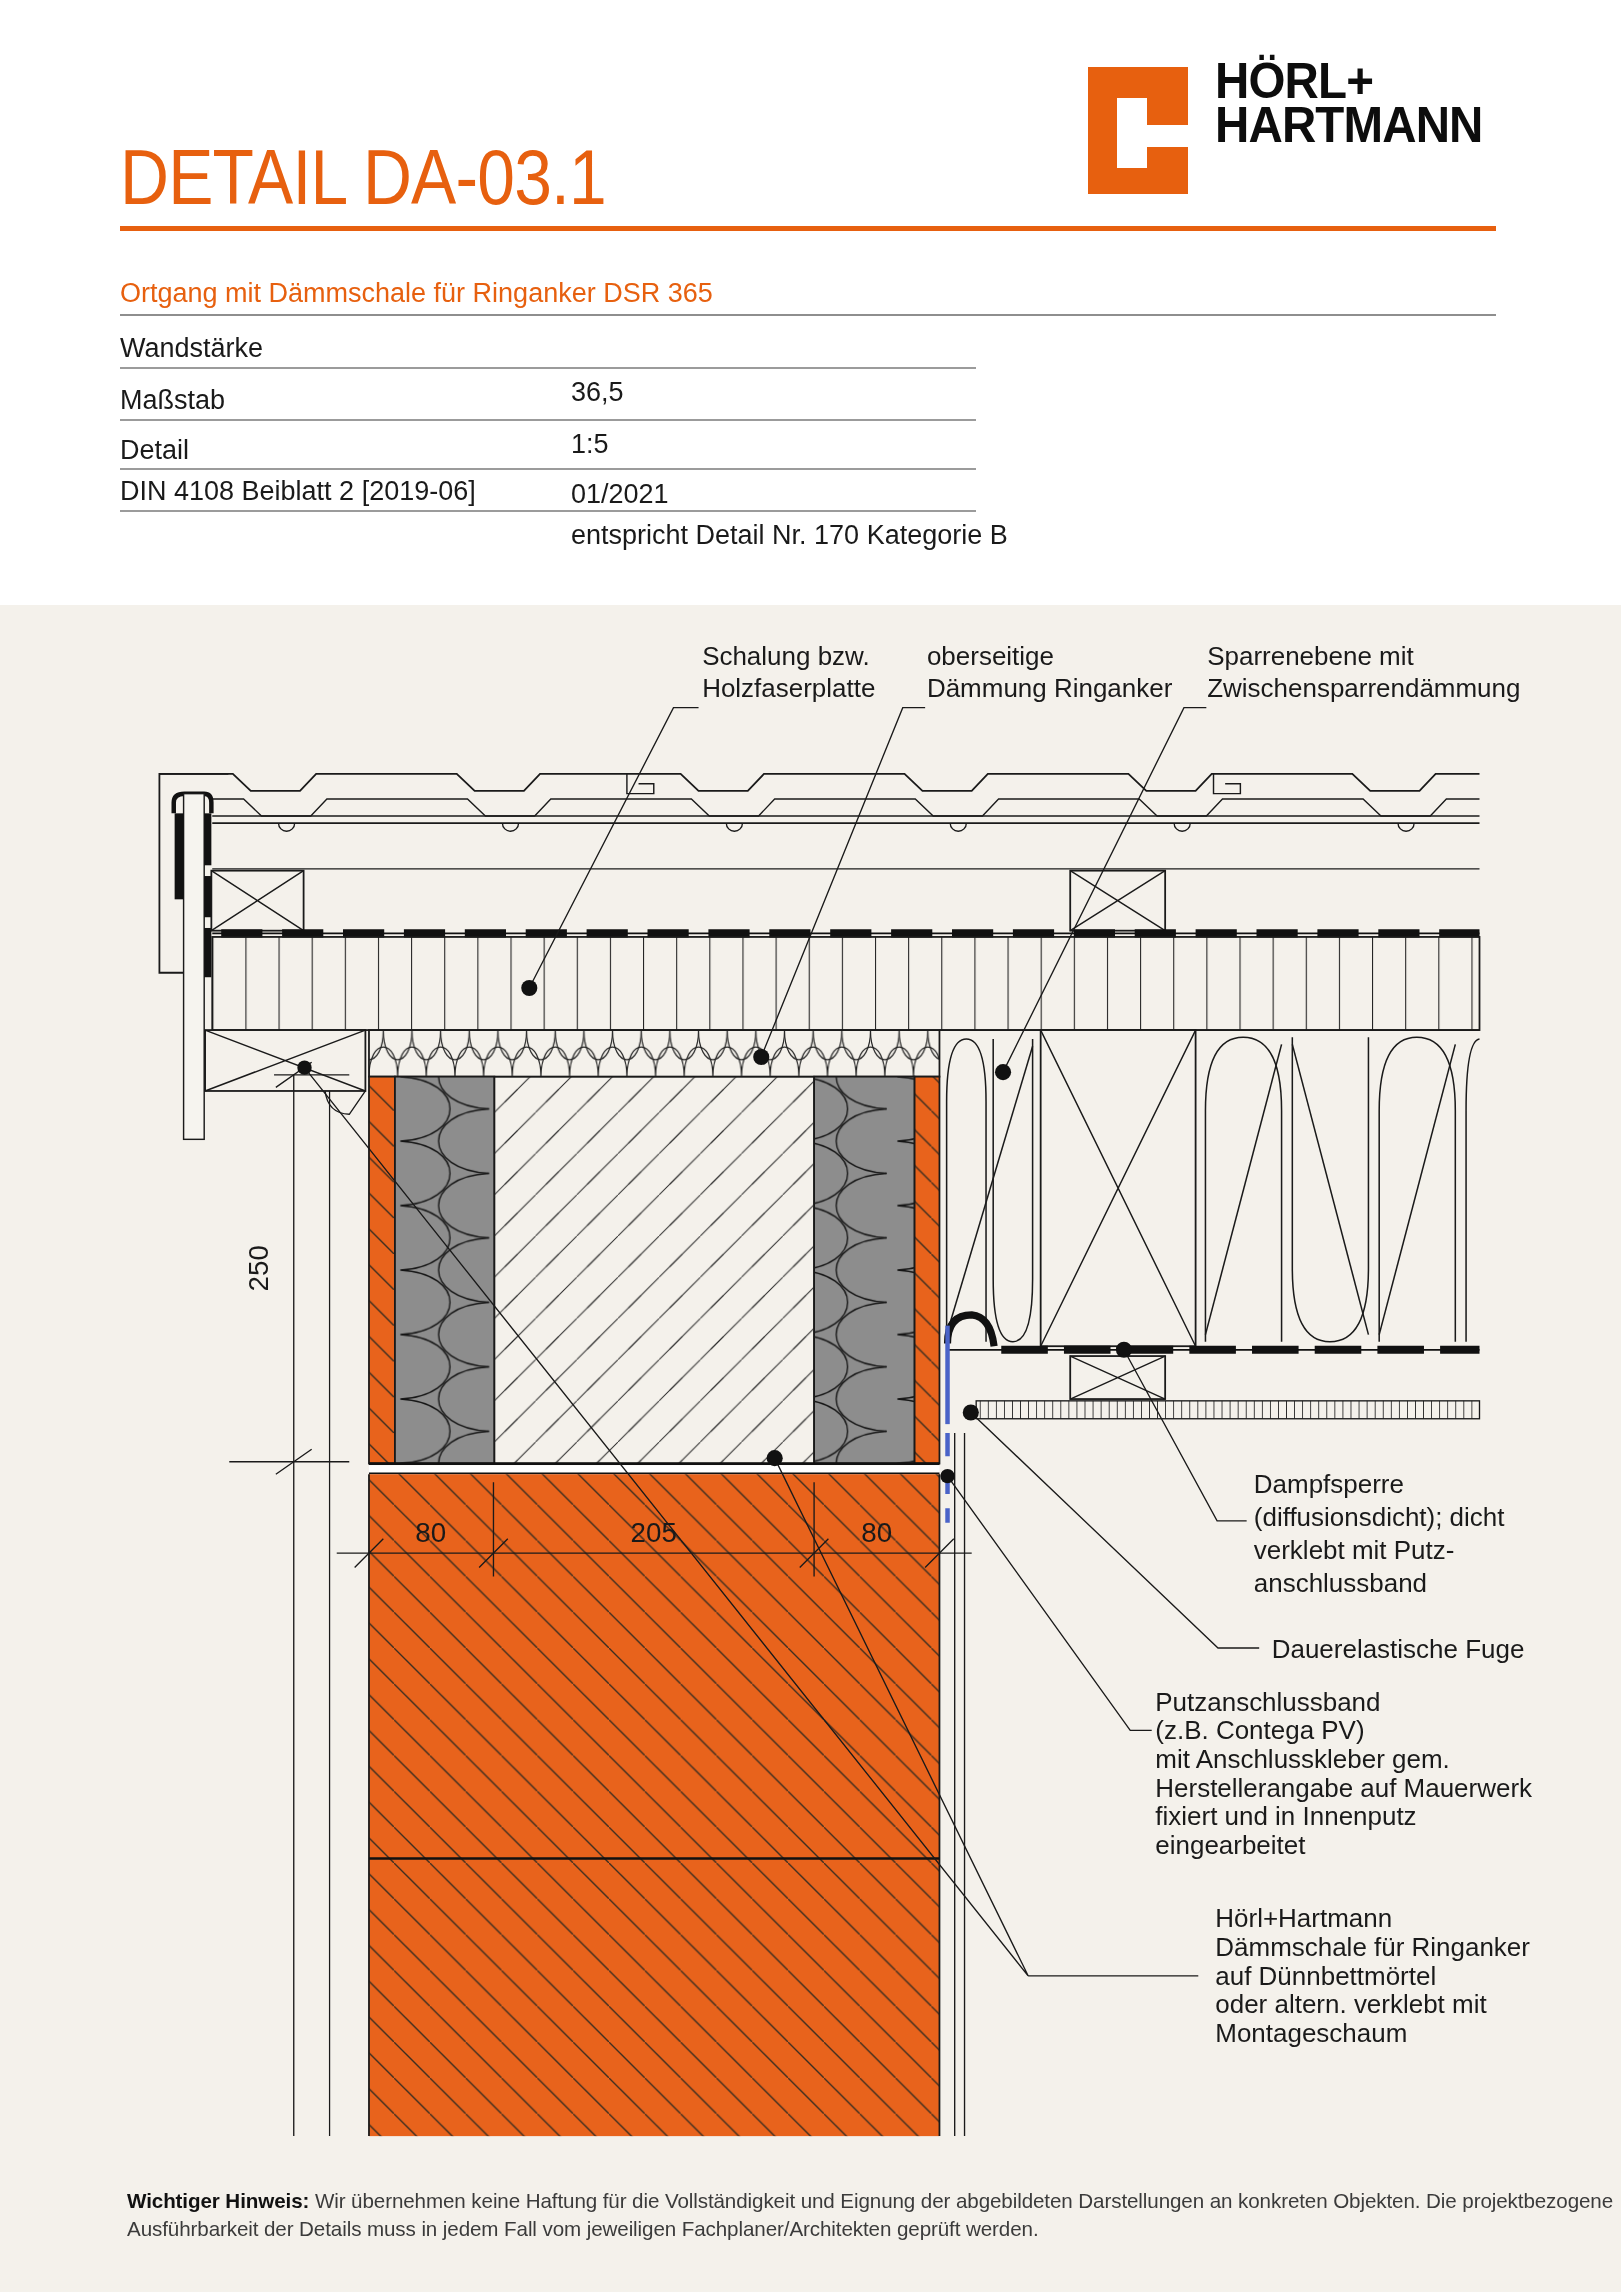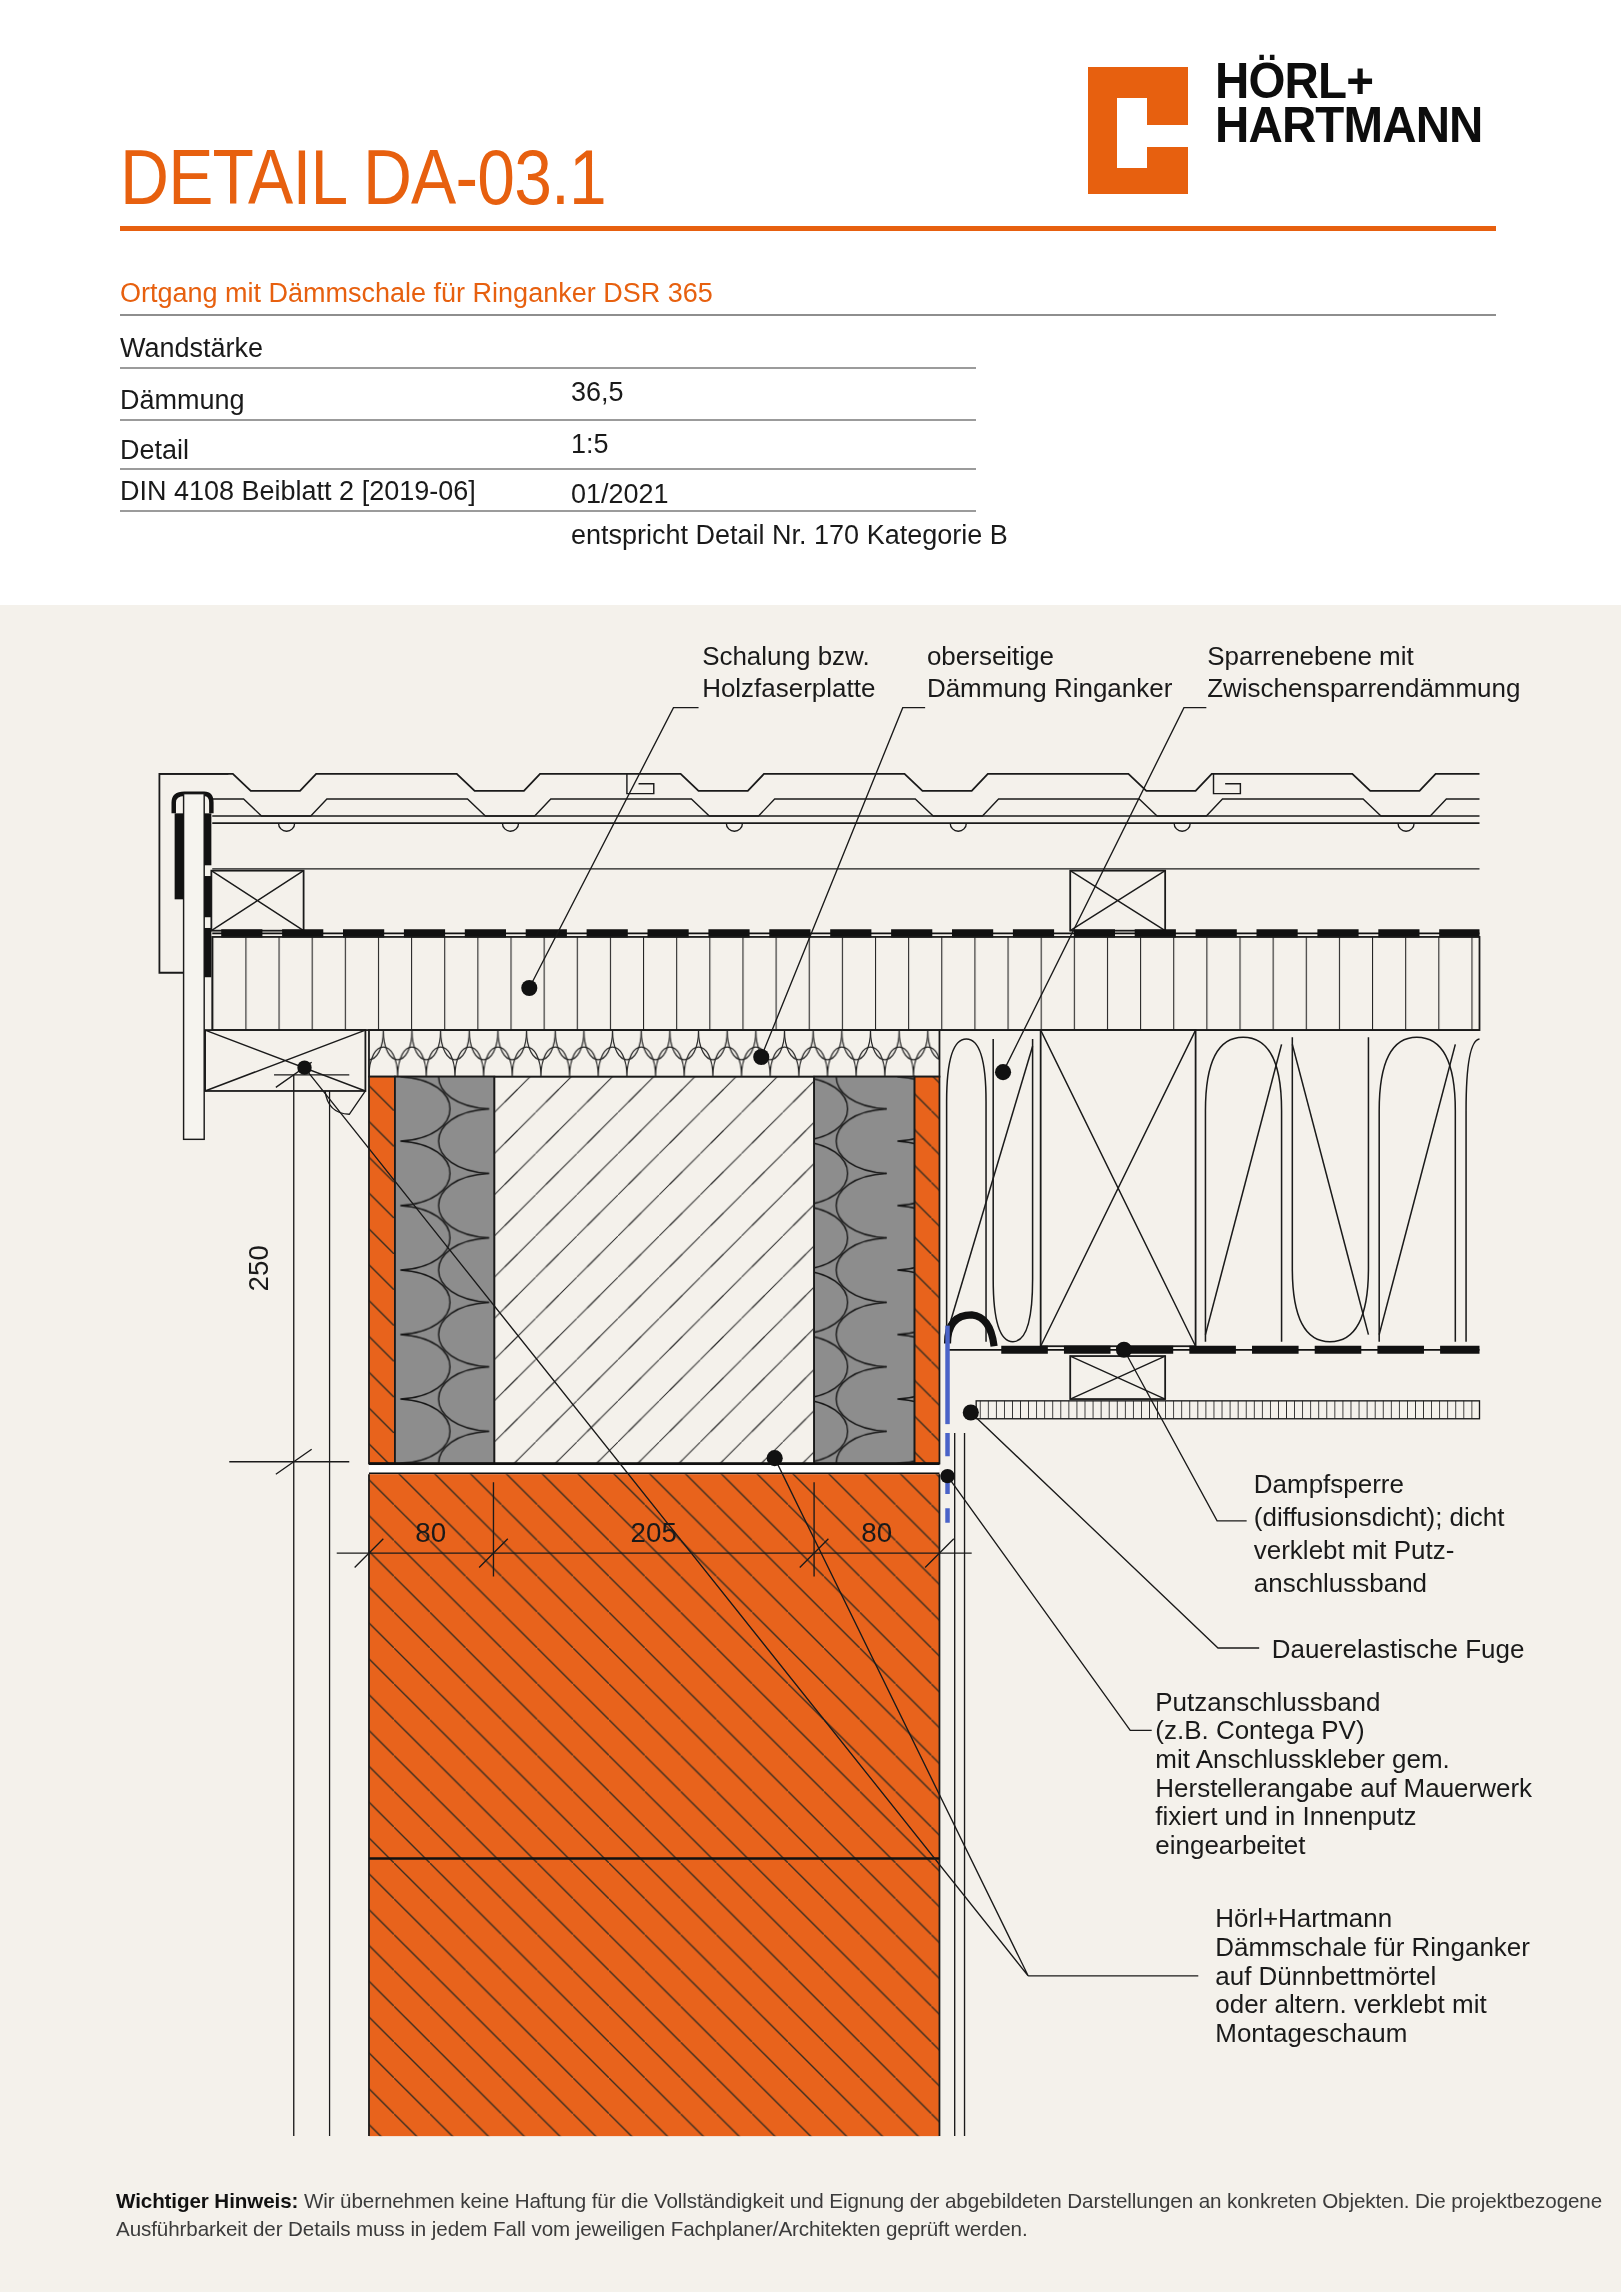--- a/index.html
+++ b/index.html
@@ -14,21 +14,21 @@
   .logo-cut{position:absolute;background:#ffffff;}
   #logo-cut-a{left:29px;top:31px;width:30px;height:70px;}
   #logo-cut-b{left:59px;top:58px;width:41px;height:21.5px;}
   #wordmark{left:1215px;top:59px;font-weight:700;font-size:50px;line-height:44px;
             letter-spacing:-0.9px;color:#0d0d0d;transform:scaleX(0.95);transform-origin:left top;white-space:nowrap;}
   #subtitle{left:120px;top:278px;font-size:27px;color:#E7600F;white-space:nowrap;text-align:center;}
   .rule{height:1.8px;background:#9b9b9b;}
   #sub-rule{left:120px;top:314px;width:1376px;background:#8e8e8e;}
   .meta-label{left:120px;font-size:27px;font-weight:400;white-space:nowrap;}
   .meta-value{left:571px;font-size:27px;white-space:nowrap;margin-top:44px;}
-  #footer{left:116px;top:2187px;font-size:20.6px;line-height:28px;color:#3b3b3b;
+  #footer{left:127px;top:2187px;font-size:20.6px;line-height:28px;color:#3b3b3b;
           letter-spacing:-0.1px;white-space:nowrap;}
   #footer .b{font-weight:700;color:#111;}
   svg{position:absolute;left:0;top:0;}
   svg text{font-family:"Liberation Sans",sans-serif;fill:#1a1a1a;}
   .callout{font-size:29px;}
   .dim{font-size:31px;}
 </style>
 </head>
 <body>
 
@@ -46,21 +46,21 @@
   <div>HARTMANN</div>
 </div>
 
 <div id="subtitle" class="abs">Ortgang mit Dämmschale für Ringanker DSR 365</div>
 <div id="sub-rule" class="abs rule"></div>
 
 <div class="abs meta-label" style="top:333px">Wandstärke</div>
 <div class="abs meta-value" style="top:333px">36,5</div>
 <div class="abs rule" style="left:120px;top:367px;width:856px"></div>
 
-<div class="abs meta-label" style="top:385px">Dämmung</div>
+<div class="abs meta-label" style="top:385px">Maßstab</div>
 <div class="abs meta-value" style="top:385px">1:5</div>
 <div class="abs rule" style="left:120px;top:419px;width:856px"></div>
 
 <div class="abs meta-label" style="top:435px">Detail</div>
 <div class="abs meta-value" style="top:435px">01/2021</div>
 <div class="abs rule" style="left:120px;top:468px;width:856px"></div>
 
 <div class="abs meta-label" style="top:476px">DIN 4108 Beiblatt 2 [2019-06]</div>
 <div class="abs meta-value" style="top:476px">entspricht Detail Nr. 170 Kategorie B</div>
 <div class="abs rule" style="left:120px;top:510px;width:856px"></div>

